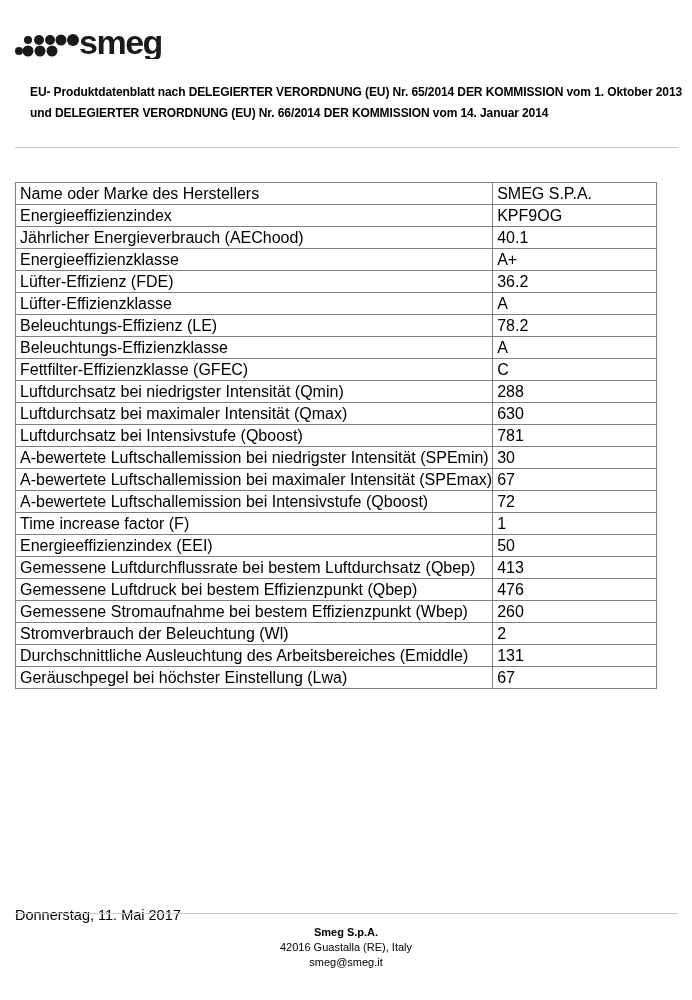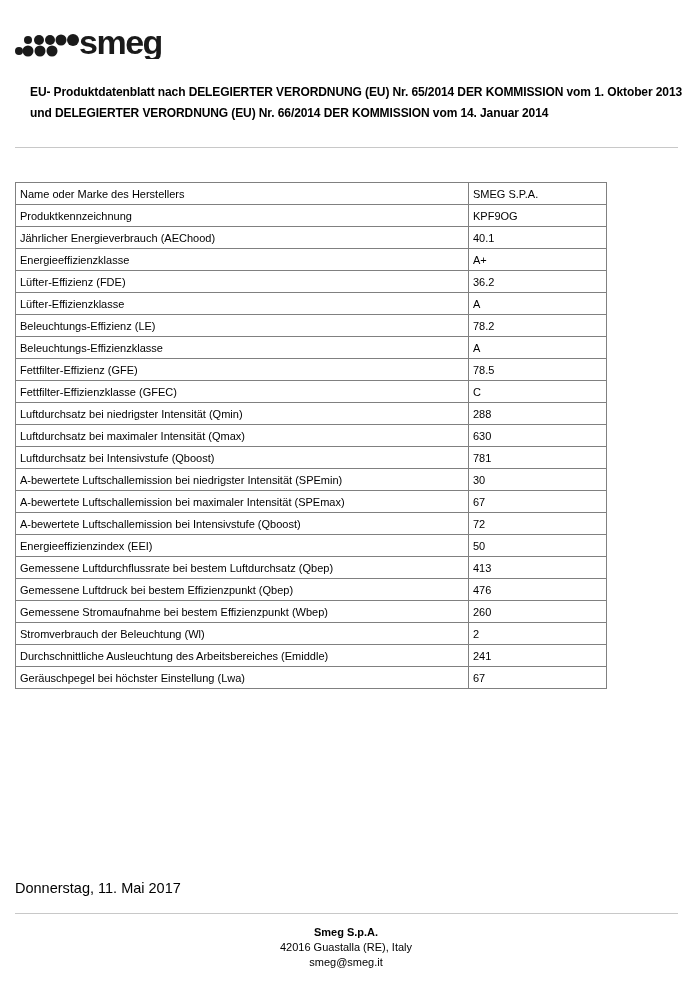--- a/index.html
+++ b/index.html
@@ -3,24 +3,24 @@
 <meta charset="utf-8">
 <style>
   html, body { margin: 0; padding: 0; background: #ffffff; }
   body { width: 692px; height: 1000px; position: relative; font-family: "Liberation Sans", sans-serif; color: #000; overflow: hidden; }
   .logo { position: absolute; left: 15px; top: 27px; height: 32px; display: flex; align-items: center; }
   .logo svg { display: block; }
   .heading { position: absolute; left: 30px; top: 82px; width: 665px; font-size: 12px; font-weight: bold; line-height: 20.5px; letter-spacing: -0.1px; }
   .rule { position: absolute; left: 15px; width: 663px; height: 1px; background: #c8c8c8; }
   .rule.top { top: 147px; }
   .rule.foot { top: 913px; }
-  table.datasheet { position: absolute; left: 15px; top: 182px; width: 592px; border-collapse: collapse; font-size: 11px; }
+  table.datasheet { position: absolute; left: 15px; top: 182px; width: 642px; border-collapse: collapse; font-size: 16px; }
   table.datasheet td { border: 1px solid #808080; height: 21px; padding: 0 0 0 4px; vertical-align: middle; white-space: nowrap; }
   table.datasheet td.label { width: 448px; }
-  .date { position: absolute; left: 15px; top: 880px; font-size: 14.5px; }
+  .date { position: absolute; left: 15px; top: 907px; font-size: 14.5px; }
   .footer { position: absolute; left: 0; width: 692px; top: 925px; text-align: center; font-size: 11px; line-height: 15.2px; }
   .footer .company { font-weight: bold; }
 </style>
 </head>
 <body>
 
 <div class="logo">
   <svg width="150" height="32" viewBox="0 0 150 32">
     <circle cx="4" cy="24" r="4" fill="#1a1a1a"></circle>
     <circle cx="13" cy="24" r="5.5" fill="#1a1a1a"></circle>
@@ -38,21 +38,21 @@
 <div class="heading">EU- Produktdatenblatt nach DELEGIERTER VERORDNUNG (EU) Nr. 65/2014  DER KOMMISSION vom 1. Oktober 2013 und DELEGIERTER VERORDNUNG (EU) Nr. 66/2014  DER KOMMISSION vom 14. Januar 2014</div>
 <div class="rule top"></div>
 
 <table class="datasheet">
   <tbody id="rows">
       <tr>
         <td class="label">Name oder Marke des Herstellers</td>
         <td>SMEG S.P.A.</td>
       </tr>
       <tr>
-        <td class="label">Produktkennzeichnung</td>
+        <td class="label">Energieeffizienzindex</td>
         <td>KPF9OG</td>
       </tr>
       <tr>
         <td class="label">Jährlicher Energieverbrauch (AEChood)</td>
         <td>40.1</td>
       </tr>
       <tr>
         <td class="label">Energieeffizienzklasse</td>
         <td>A+</td>
       </tr>
@@ -64,24 +64,20 @@
         <td class="label">Lüfter-Effizienzklasse</td>
         <td>A</td>
       </tr>
       <tr>
         <td class="label">Beleuchtungs-Effizienz (LE)</td>
         <td>78.2</td>
       </tr>
       <tr>
         <td class="label">Beleuchtungs-Effizienzklasse</td>
         <td>A</td>
-      </tr>
-      <tr>
-        <td class="label">Fettfilter-Effizienz (GFE)</td>
-        <td>78.5</td>
       </tr>
       <tr>
         <td class="label">Fettfilter-Effizienzklasse (GFEC)</td>
         <td>C</td>
       </tr>
       <tr>
         <td class="label">Luftdurchsatz bei niedrigster Intensität (Qmin)</td>
         <td>288</td>
       </tr>
       <tr>
@@ -98,20 +94,24 @@
       </tr>
       <tr>
         <td class="label">A-bewertete Luftschallemission bei maximaler Intensität (SPEmax)</td>
         <td>67</td>
       </tr>
       <tr>
         <td class="label">A-bewertete Luftschallemission bei Intensivstufe (Qboost)</td>
         <td>72</td>
       </tr>
       <tr>
+        <td class="label">Time increase factor (F)</td>
+        <td>1</td>
+      </tr>
+      <tr>
         <td class="label">Energieeffizienzindex (EEI)</td>
         <td>50</td>
       </tr>
       <tr>
         <td class="label">Gemessene Luftdurchflussrate bei bestem Luftdurchsatz (Qbep)</td>
         <td>413</td>
       </tr>
       <tr>
         <td class="label">Gemessene Luftdruck bei bestem Effizienzpunkt (Qbep)</td>
         <td>476</td>
@@ -119,21 +119,21 @@
       <tr>
         <td class="label">Gemessene Stromaufnahme bei bestem Effizienzpunkt (Wbep)</td>
         <td>260</td>
       </tr>
       <tr>
         <td class="label">Stromverbrauch der Beleuchtung (Wl)</td>
         <td>2</td>
       </tr>
       <tr>
         <td class="label">Durchschnittliche Ausleuchtung des Arbeitsbereiches (Emiddle)</td>
-        <td>241</td>
+        <td>131</td>
       </tr>
       <tr>
         <td class="label">Geräuschpegel bei höchster Einstellung (Lwa)</td>
         <td>67</td>
       </tr>
     </tbody>
 </table>
 
 <div class="date">Donnerstag, 11. Mai 2017</div>
 <div class="rule foot"></div>

